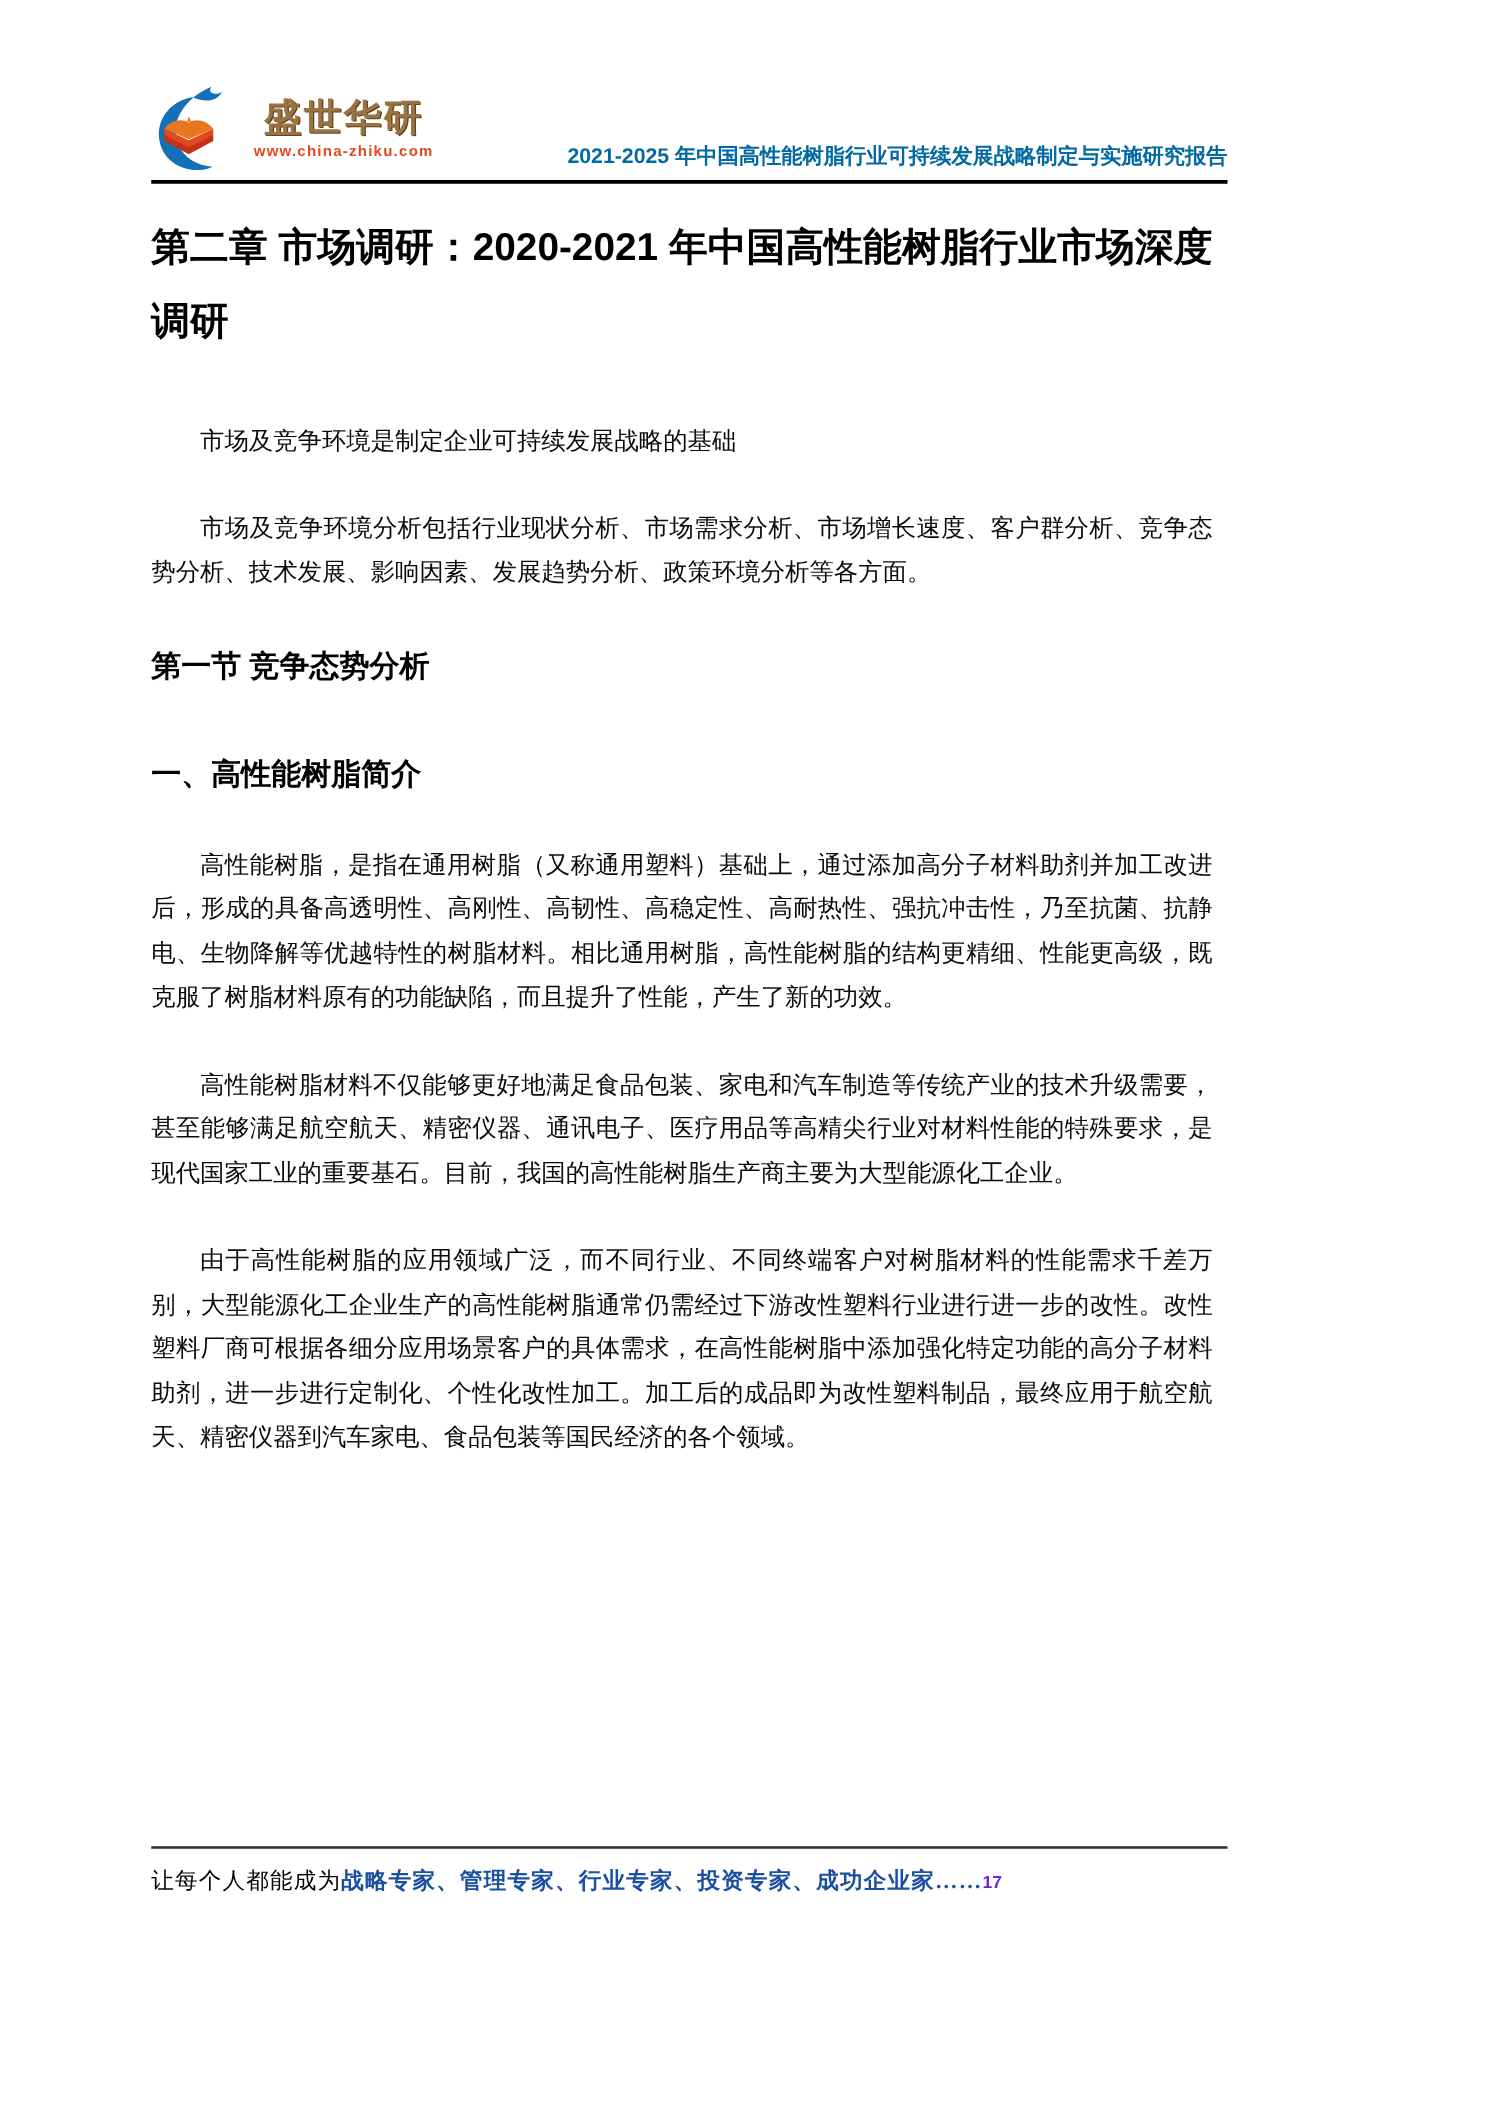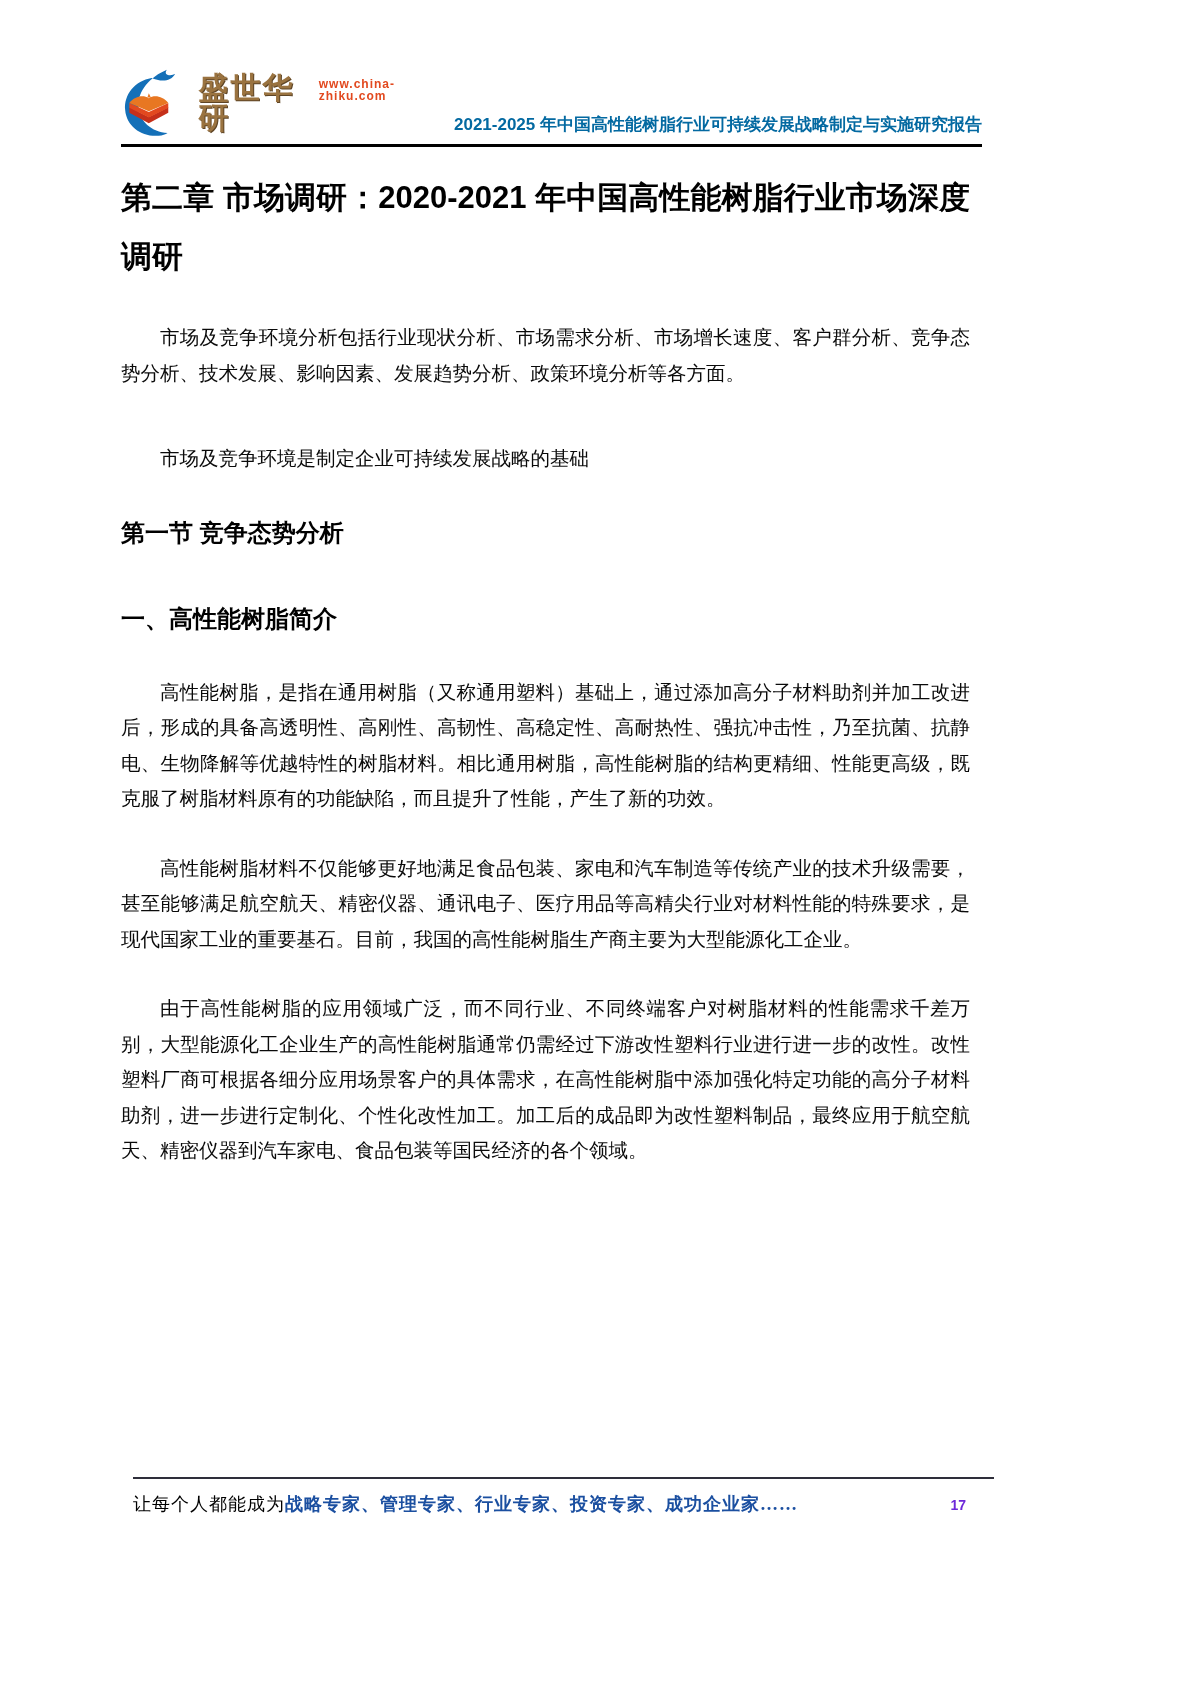--- a/index.html
+++ b/index.html
@@ -28,21 +28,21 @@
     padding-top: 68px;
     padding-bottom: 6px;
     border-bottom: 3px solid #000;
   }
   .logo {
     display: flex;
     align-items: center;
     gap: 8px;
   }
   .logo svg { width: 74px; height: 70px; display: block; }
-  .logo-text { display: flex; flex-direction: row; line-height: 1; }
+  .logo-text { display: flex; flex-direction: column; line-height: 1; text-align: center; }
   .logo-brand {
     font-family: "Liberation Sans", "DejaVu Sans", sans-serif;
     font-weight: bold;
     font-size: 30px;
     color: #9a7340;
     letter-spacing: 2px;
     text-shadow: 1px 1px 0 #5e4526;
   }
   .logo-site {
     font-family: "Liberation Sans", "DejaVu Sans", sans-serif;
@@ -98,23 +98,21 @@
   .p-body-2, .p-body-3 { margin-top: 34px; }
   
   .footer {
     position: absolute;
     left: 121px;
     width: 861px;
     top: 1477px;
     border-top: 2px solid #2e2e3a;
     padding-top: 13px;
     display: flex;
-    justify-content: space-between;
     align-items: baseline;
-    margin-left: 12px;
   }
   .footer-slogan {
     font-family: "Liberation Serif", "DejaVu Serif", serif;
     font-size: 18px;
     letter-spacing: 1px;
     color: #000;
   }
   .footer-slogan .highlight {
     color: #1b4fa0;
     font-weight: bold;
@@ -150,22 +148,22 @@
           <span class="logo-brand">盛世华研</span>
           <span class="logo-site">www.china-zhiku.com</span>
         </div>
       </div>
       <div class="report-title">2021-2025 年中国高性能树脂行业可持续发展战略制定与实施研究报告</div>
     </div>
 
     <div class="content">
       <h1 class="chapter-title">第二章 市场调研：2020-2021 年中国高性能树脂行业市场深度调研</h1>
 
+      <p class="body-text p-intro-1">市场及竞争环境是制定企业可持续发展战略的基础</p>
       <p class="body-text p-intro-2">市场及竞争环境分析包括行业现状分析、市场需求分析、市场增长速度、客户群分析、竞争态势分析、技术发展、影响因素、发展趋势分析、政策环境分析等各方面。</p>
-      <p class="body-text p-intro-1">市场及竞争环境是制定企业可持续发展战略的基础</p>
 
       <h2 class="section-title">第一节 竞争态势分析</h2>
 
       <h3 class="subsection-title">一、高性能树脂简介</h3>
 
       <p class="body-text p-body-1">高性能树脂，是指在通用树脂（又称通用塑料）基础上，通过添加高分子材料助剂并加工改进后，形成的具备高透明性、高刚性、高韧性、高稳定性、高耐热性、强抗冲击性，乃至抗菌、抗静电、生物降解等优越特性的树脂材料。相比通用树脂，高性能树脂的结构更精细、性能更高级，既克服了树脂材料原有的功能缺陷，而且提升了性能，产生了新的功效。</p>
       <p class="body-text p-body-2">高性能树脂材料不仅能够更好地满足食品包装、家电和汽车制造等传统产业的技术升级需要，甚至能够满足航空航天、精密仪器、通讯电子、医疗用品等高精尖行业对材料性能的特殊要求，是现代国家工业的重要基石。目前，我国的高性能树脂生产商主要为大型能源化工企业。</p>
       <p class="body-text p-body-3">由于高性能树脂的应用领域广泛，而不同行业、不同终端客户对树脂材料的性能需求千差万别，大型能源化工企业生产的高性能树脂通常仍需经过下游改性塑料行业进行进一步的改性。改性塑料厂商可根据各细分应用场景客户的具体需求，在高性能树脂中添加强化特定功能的高分子材料助剂，进一步进行定制化、个性化改性加工。加工后的成品即为改性塑料制品，最终应用于航空航天、精密仪器到汽车家电、食品包装等国民经济的各个领域。</p>
     </div>
 

